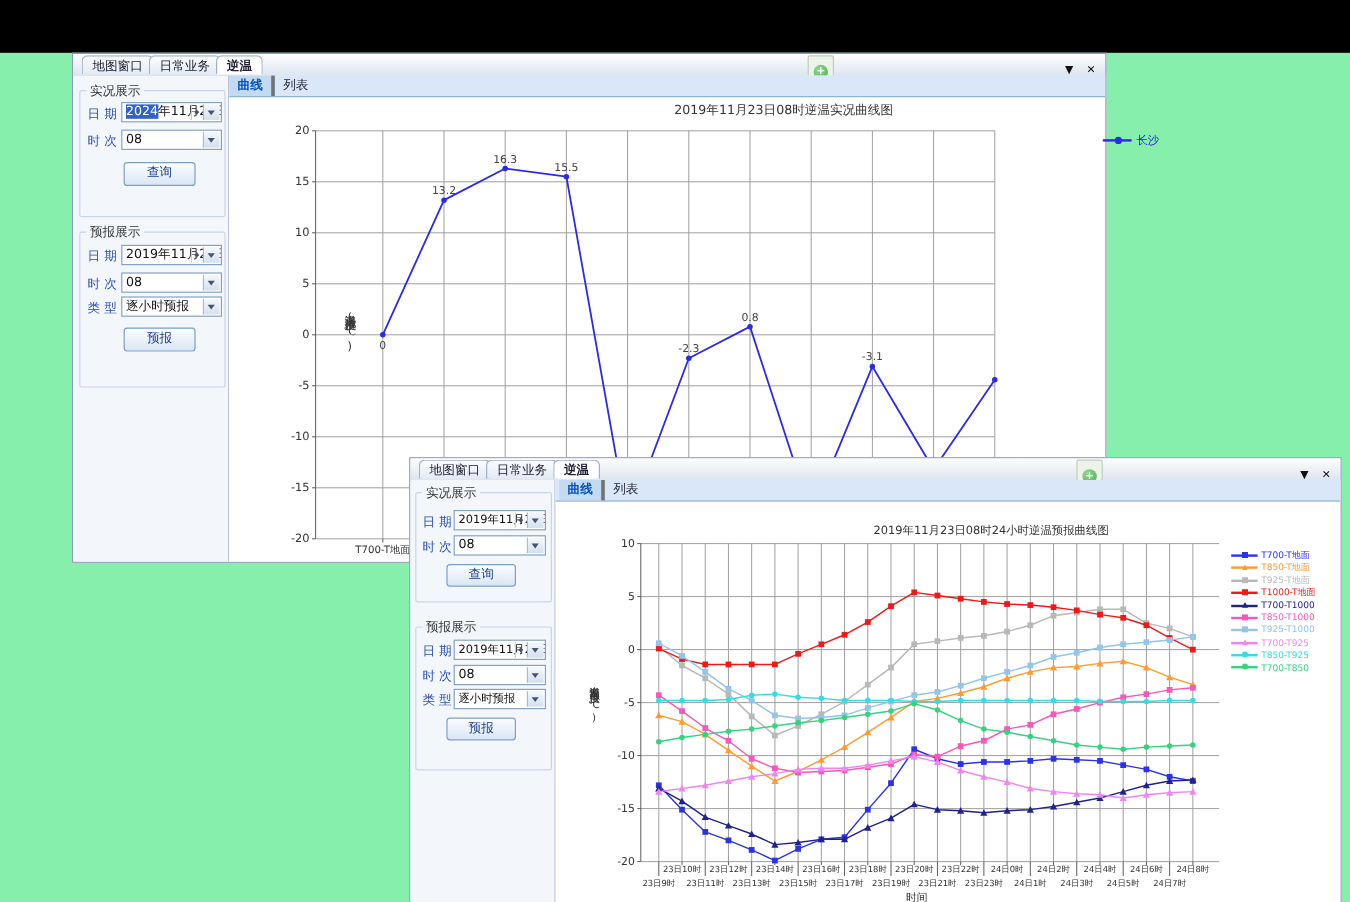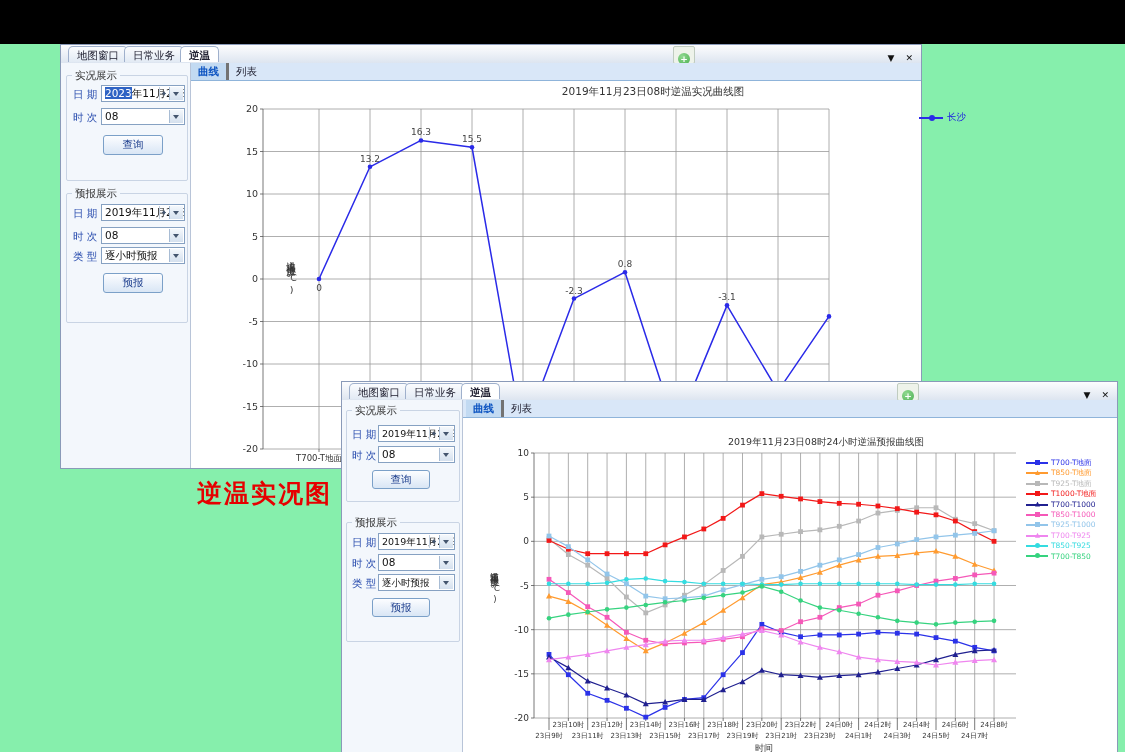--- a/index.html
+++ b/index.html
@@ -77,21 +77,21 @@
       </div>
     </div>
     <div class="wbody">
       <div class="panel" style="width:130px;">
 
         <div class="groupbox" style="left:5px;top:12px;width:120px;height:104px;">
           <div class="gb-title">实况展示</div>
         </div>
         <span class="flabel" style="left:12px;top:25px;">日 期</span>
         <div class="field" style="left:40px;top:22px;width:84px;">
-          <span class="sel">2023</span><span>年11月23日</span>
+          <span class="sel">2024</span><span>年11月23日</span>
           <span class="spinner"></span>
           <span class="combo-arrow"></span>
         </div>
         <span class="flabel" style="left:12px;top:48px;">时 次</span>
         <div class="field" style="left:40px;top:45px;width:84px;">
           <span>08</span>
           <span class="combo-arrow"></span>
         </div>
         <div class="btn" style="left:42px;top:72px;width:58px;">查询</div>
 
@@ -647,14 +647,13 @@
               <circle cx="473" cy="207.36666666666667" r="2.3" fill="#36d37f"></circle>
               <circle cx="492.35" cy="205.6" r="2.3" fill="#36d37f"></circle>
               <circle cx="511.70000000000005" cy="204.7166666666667" r="2.3" fill="#36d37f"></circle>
               <circle cx="531.05" cy="203.83333333333334" r="2.3" fill="#36d37f"></circle>
             </g>
           </svg>
       </div>
     </div>
   </div>
 
-  <div class="caption" style="left:197px;top:433px;">逆温实况图</div>
 </div>
 
 </body></html>

